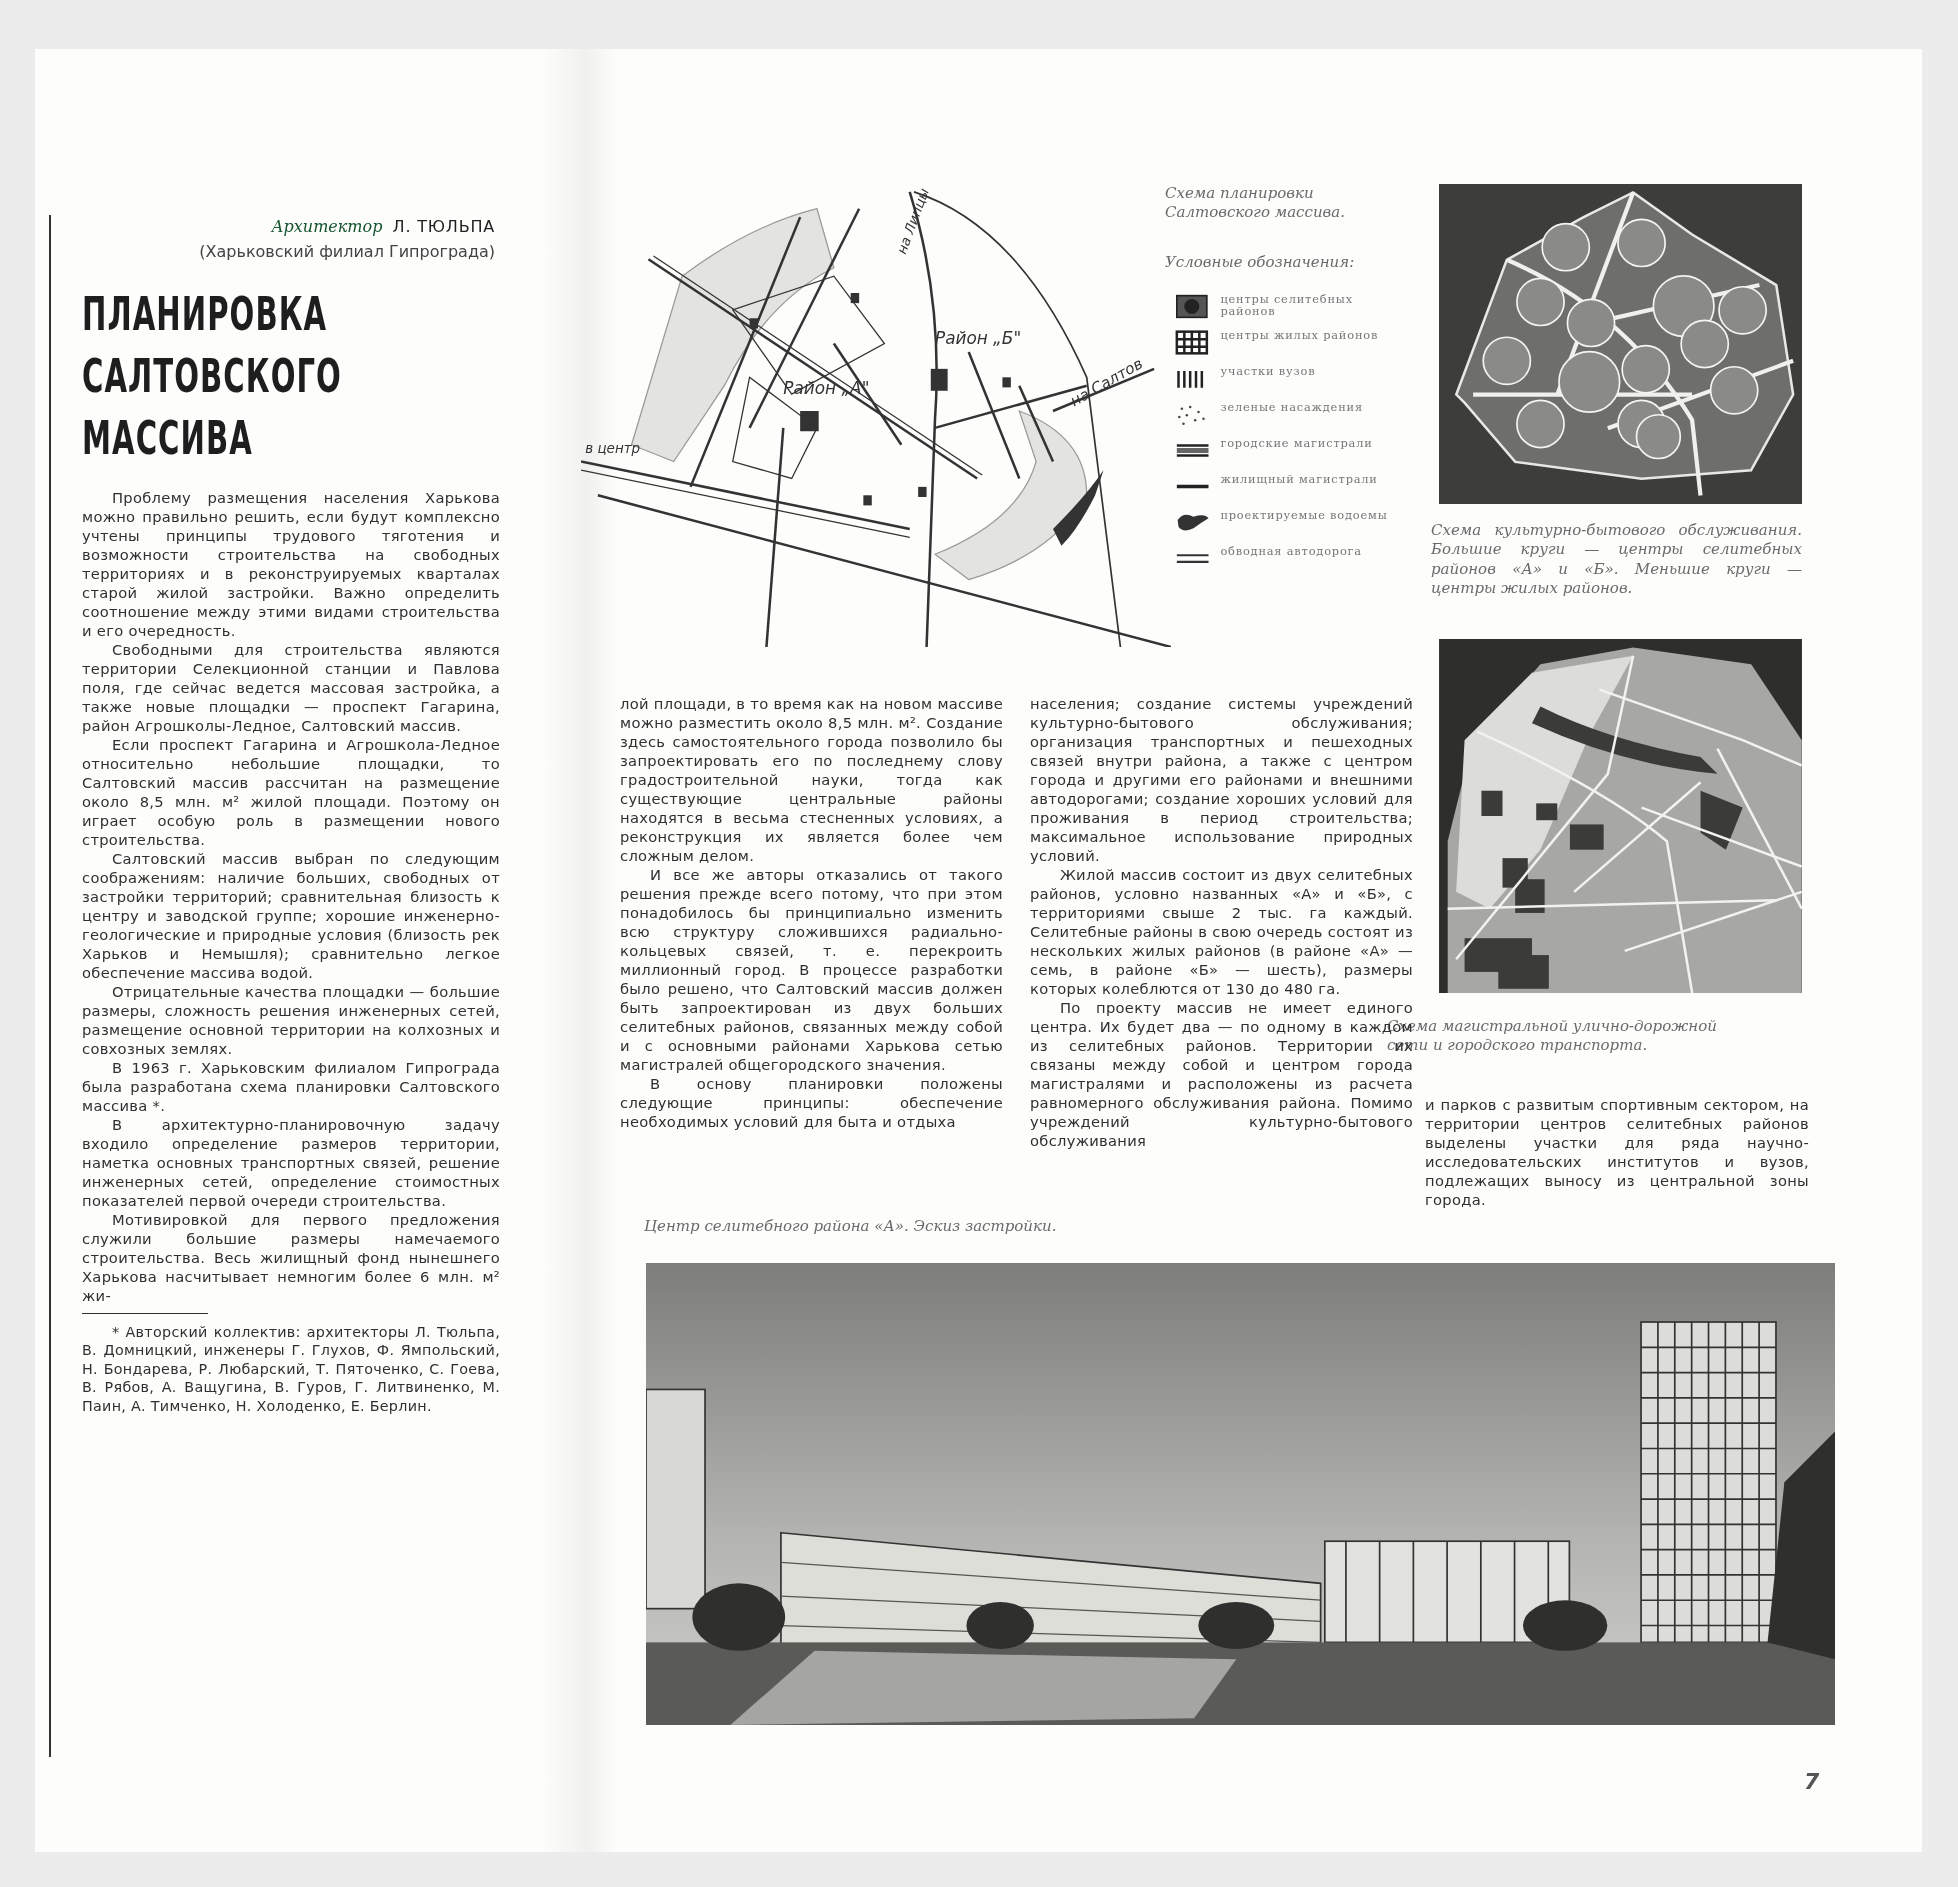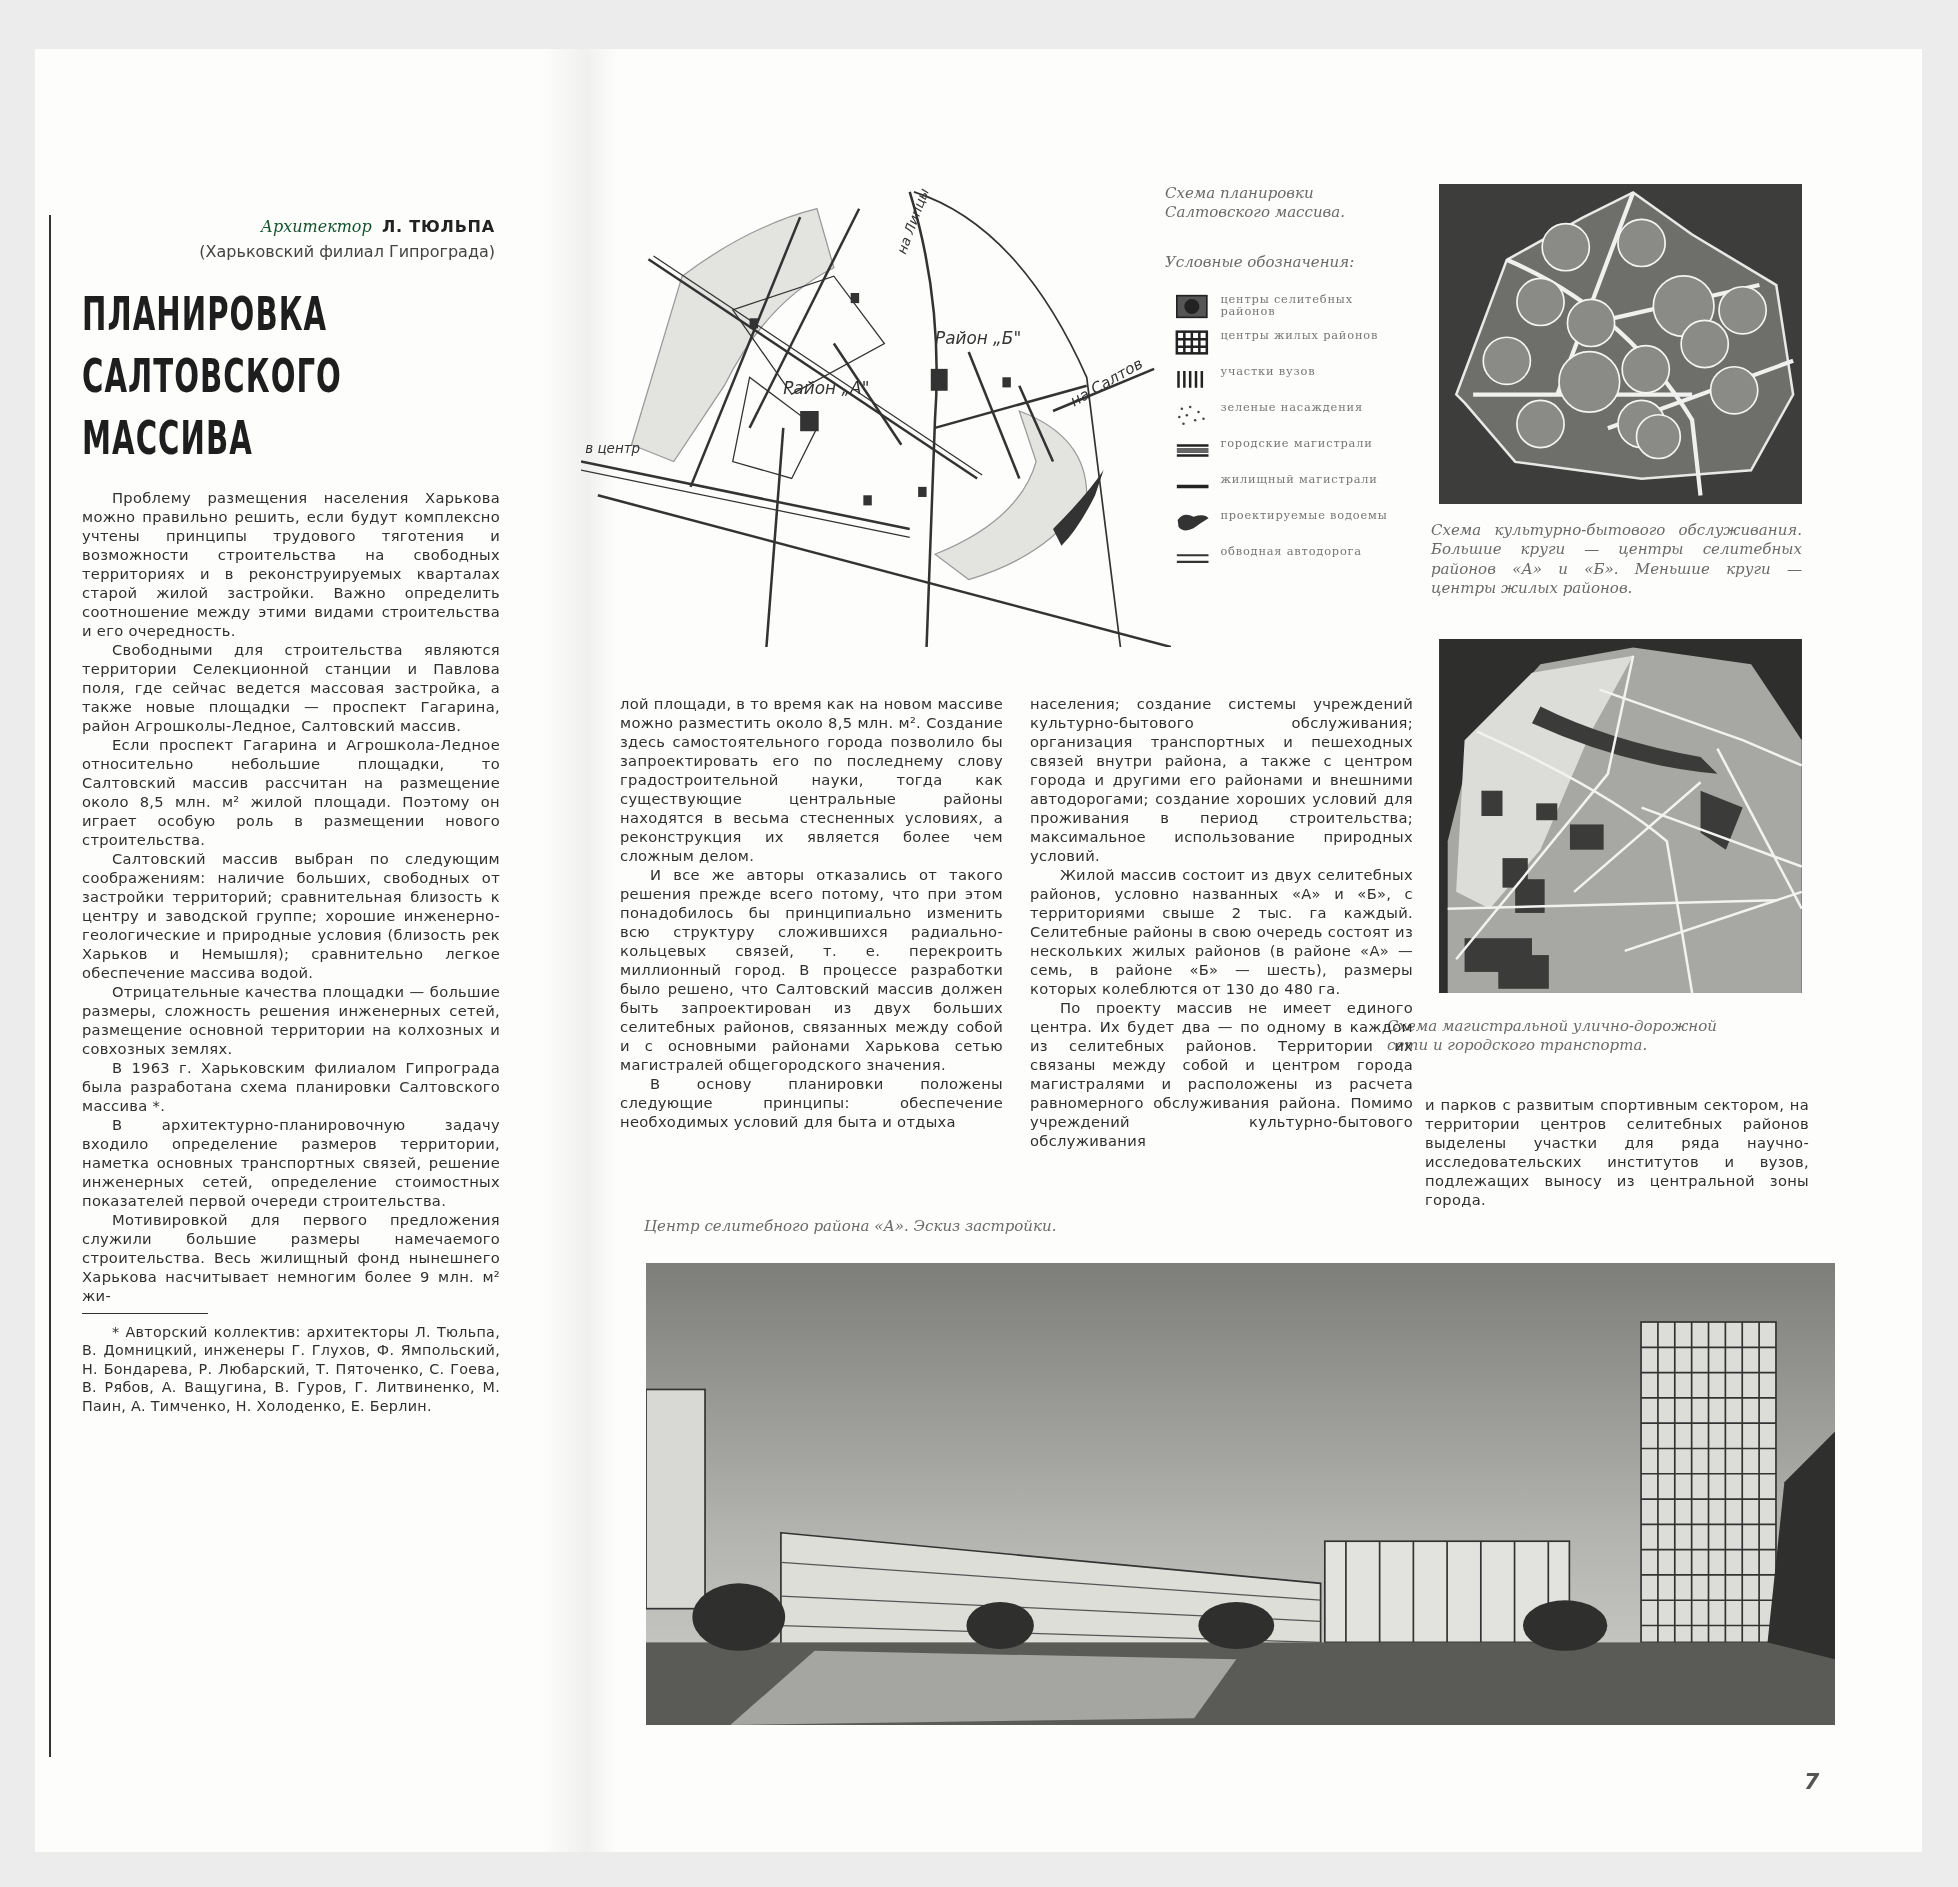--- a/index.html
+++ b/index.html
@@ -20,21 +20,21 @@
     background: linear-gradient(to right, rgba(0,0,0,0) 0%, rgba(0,0,0,0.05) 60%, rgba(0,0,0,0) 100%);
   }
   .rule-left {
     position: absolute; left: 13.5px; top: 166px; width: 2.5px; height: 1542px; background: #333;
   }
   .byline {
     position: absolute; left: 76px; top: 165px; width: 384px; text-align: right;
     font-size: 16px; line-height: 25px; color: #444;
   }
   .byline .role { font-family: "DejaVu Serif", serif; font-style: italic; color: #14532d; }
-  .byline .name { font-weight: bold; letter-spacing: 0.8px; color: #222; }
+  .byline .name { font-weight: normal; letter-spacing: 0.8px; color: #222; }
   .title {
     position: absolute; left: 47px; top: 234px;
     font-family: "DejaVu Sans", sans-serif; font-weight: bold;
     font-size: 47px; line-height: 62px; color: #1e1e1e;
     transform: scaleX(0.62); transform-origin: left top; letter-spacing: 1.7px;
     white-space: nowrap;
   }
   .col {
     position: absolute; font-size: 14.7px; line-height: 19px; color: #303030;
     text-align: justify; hyphens: manual; letter-spacing: 0.3px;
@@ -87,21 +87,21 @@
   </div>
 
   <div class="col col1">
     <p>Проблему размещения населения Харькова можно правильно решить, если будут комплексно учтены принципы трудового тяготения и возможности строительства на свободных территориях и в реконструируемых кварталах старой жилой застройки. Важно определить соотношение между этими видами строительства и его очередность.</p>
     <p>Свободными для строительства являются территории Селекционной станции и Павлова поля, где сейчас ведется массовая застройка, а также новые площадки — проспект Гагарина, район Агрошколы-Ледное, Салтовский массив.</p>
     <p>Если проспект Гагарина и Агрошкола-Ледное относительно небольшие площадки, то Салтовский массив рассчитан на размещение около 8,5 млн. м² жилой площади. Поэтому он играет особую роль в размещении нового строительства.</p>
     <p>Салтовский массив выбран по следующим соображениям: наличие больших, свободных от застройки территорий; сравнительная близость к центру и заводской группе; хорошие инженерно-геологические и природные условия (близость рек Харьков и Немышля); сравнительно легкое обеспечение массива водой.</p>
     <p>Отрицательные качества площадки — большие размеры, сложность решения инженерных сетей, размещение основной территории на колхозных и совхозных землях.</p>
     <p>В 1963 г. Харьковским филиалом Гипрограда была разработана схема планировки Салтовского массива *.</p>
     <p>В архитектурно-планировочную задачу входило определение размеров территории, наметка основных транспортных связей, решение инженерных сетей, определение стоимостных показателей первой очереди строительства.</p>
-    <p>Мотивировкой для первого предложения служили большие размеры намечаемого строительства. Весь жилищный фонд нынешнего Харькова насчитывает немногим более 9 млн. м² жи-</p>
+    <p>Мотивировкой для первого предложения служили большие размеры намечаемого строительства. Весь жилищный фонд нынешнего Харькова насчитывает немногим более 6 млн. м² жи-</p>
     <div class="footnote-rule"></div>
     <p class="footnote">* Авторский коллектив: архитекторы Л. Тюльпа, В. Домницкий, инженеры Г. Глухов, Ф. Ямпольский, Н. Бондарева, Р. Любарский, Т. Пяточенко, С. Гоева, В. Рябов, А. Ващугина, В. Гуров, Г. Литвиненко, М. Паин, А. Тимченко, Н. Холоденко, Е. Берлин.</p>
   </div>
 
   <svg class="map" viewBox="0 0 700 560">
     <g fill="none" stroke="#333" stroke-width="3">
       <path d="M120 120 Q200 60 280 40 L300 110 Q220 150 170 250 L110 340 L60 320 Z" fill="#e3e3e0" stroke="#999" stroke-width="1.5"></path>
       <path d="M520 280 Q600 310 600 380 Q560 450 460 480 L420 450 Q520 410 540 340 Z" fill="#e3e3e0" stroke="#999" stroke-width="1.5"></path>
       <path d="M80 100 L470 360"></path>
       <path d="M86 96 L476 356" stroke-width="1.5"></path>

